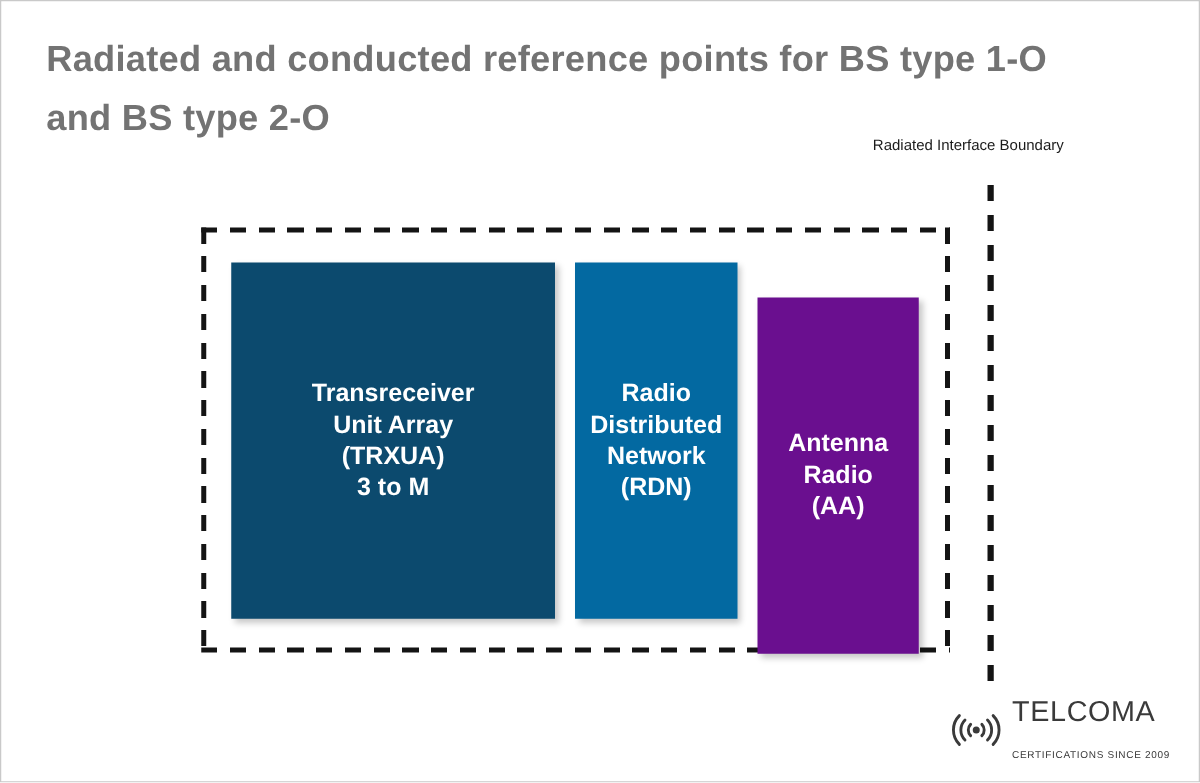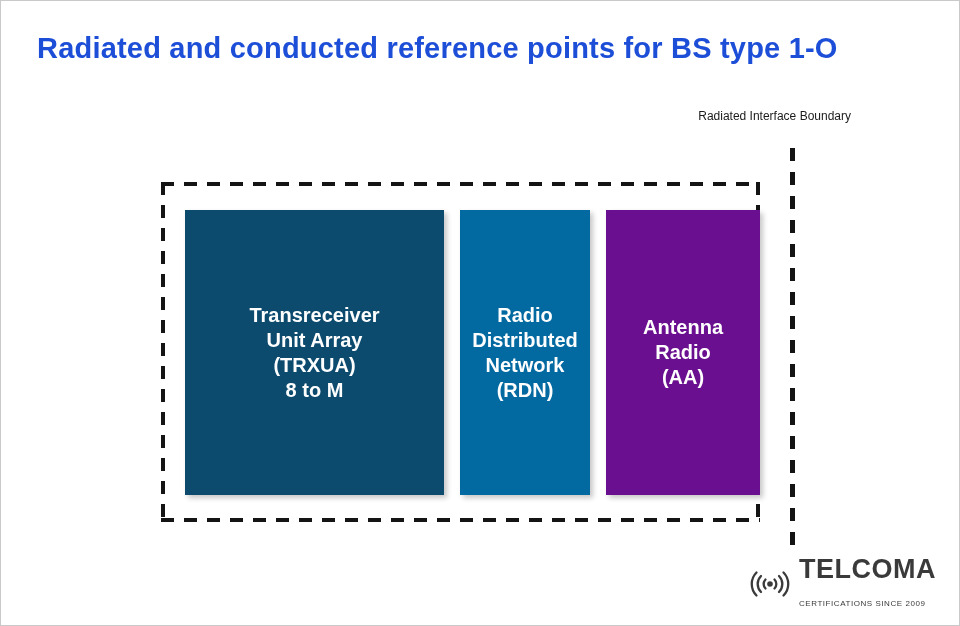--- a/index.html
+++ b/index.html
@@ -8,21 +8,21 @@
     width:960px;height:626px;
     background:#ffffff;
     border:1px solid #c9c9c9;
     box-sizing:border-box;
     font-family:"Liberation Sans", sans-serif;
     overflow:hidden;
   }
   
   .title{
     position:absolute;left:36px;top:24px;
-    font-size:29px;font-weight:600;color:#1d4ed8;
+    font-size:29px;font-weight:600;color:#737373;
     line-height:47px;letter-spacing:.2px;
   }
   
   .boundary-label{
     position:absolute;right:108px;top:108px;
     font-size:12px;font-weight:500;color:#1b1b1b;
   }
   
   .fence{position:absolute;left:160px;top:181px;width:599px;height:340px;}
   .fence .edge{position:absolute;}
@@ -42,60 +42,61 @@
   
   .block{
     position:absolute;top:209px;height:285px;
     display:flex;flex-direction:column;align-items:center;justify-content:center;
     color:#ffffff;text-align:center;
     font-size:20px;font-weight:700;line-height:25px;
     box-shadow:3px 3px 5px rgba(0,0,0,.22);
   }
   .block.trxua{left:184px;width:259px;}
   .block.rdn  {left:459px;width:130px;}
-  .block.aa   {left:605px;width:154px;}
+  .block.aa   {left:605px;width:129px;margin-top:28px;}
   
   .logo{
     position:absolute;right:23px;bottom:17px;
     display:flex;align-items:center;gap:5px;color:var(--logo);
   }
   .logo .waves{flex:0 0 auto;display:block;}
   .logo .text{display:flex;flex-direction:column;align-items:flex-start;}
   .logo .brand{
-    font-size:27px;font-weight:700;letter-spacing:.5px;line-height:20px;
+    font-size:23px;font-weight:400;letter-spacing:.5px;line-height:20px;
   }
   .logo .tagline{
     font-size:8px;font-weight:400;letter-spacing:.55px;margin-top:20px;white-space:nowrap;
   }
 </style>
 </head>
 <body>
 
 <div class="canvas" style="--dash: #141414; --logo: #3a3a3a;">
 
   <div class="title">
     <div>Radiated and conducted reference points for BS type 1-O</div>
+    <div>and BS type 2-O</div>
   </div>
 
   <div class="boundary-label">Radiated Interface Boundary</div>
 
   <div class="vline"></div>
 
   <div class="fence">
     <div class="edge top"></div>
     <div class="edge bottom"></div>
     <div class="edge left"></div>
     <div class="edge right"></div>
   </div>
 
   <div class="block trxua" style="background: #0c4a6e;">
     <span>Transreceiver</span>
     <span>Unit Array</span>
     <span>(TRXUA)</span>
-    <span>8 to M</span>
+    <span>3 to M</span>
   </div>
 
   <div class="block rdn" style="background: #0369a1;">
     <span>Radio</span>
     <span>Distributed</span>
     <span>Network</span>
     <span>(RDN)</span>
   </div>
 
   <div class="block aa" style="background: rgb(106, 15, 143);">

